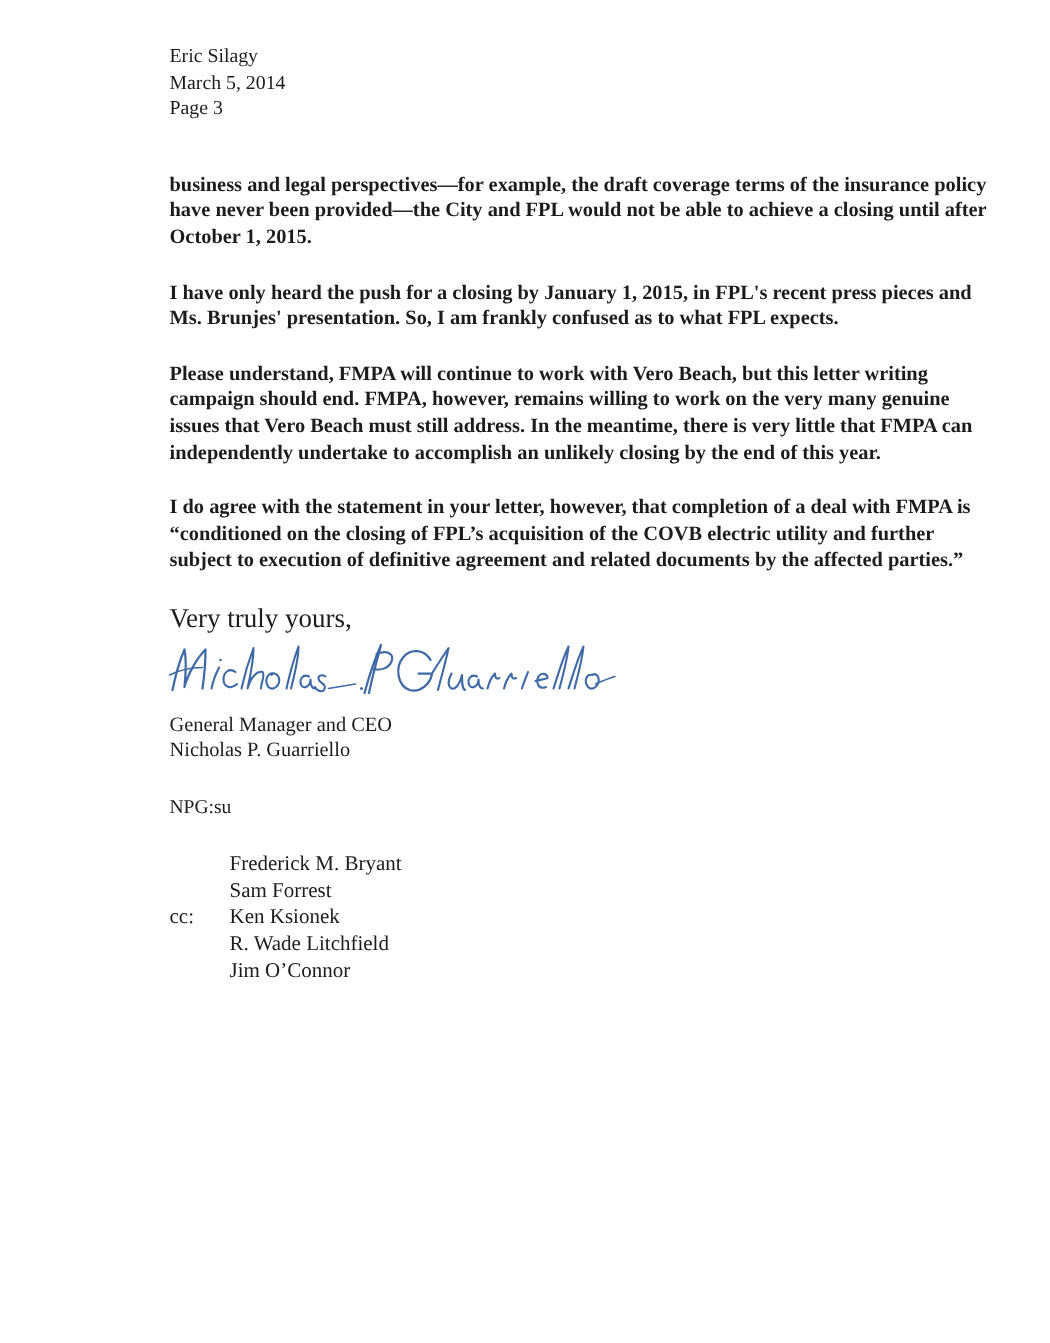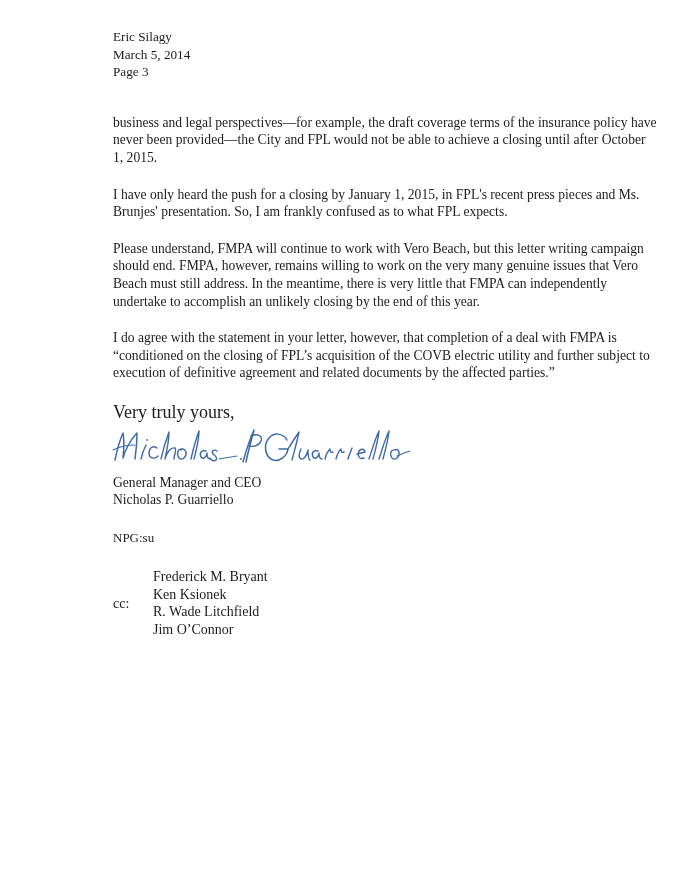--- a/index.html
+++ b/index.html
@@ -34,20 +34,21 @@
     line-height: 17.6px;
     margin: 0 0 0 0;
   }
   .letter-header div {
     white-space: pre;
   }
 
   
   .body-block {
     margin-top: 33px;
+    font-weight: bold;
   }
 
   .para {
     font-size: 13.6px;
     line-height: 17.6px;
     text-align: left;
     margin: 0 0 19px 0;
     hyphens: none;
     -webkit-hyphens: none;
   }
@@ -182,20 +183,21 @@
       <div>General Manager and CEO</div>
       <div>Nicholas P. Guarriello</div>
     </div>
 
     <div class="initials">NPG:su</div>
 
     <div class="cc-block">
       <div class="cc-label">cc:</div>
       <div class="cc-names">
         <div>Frederick M. Bryant</div>
+        <div>Sam Forrest</div>
         <div>Ken Ksionek</div>
         <div>R. Wade Litchfield</div>
         <div>Jim O’Connor</div>
       </div>
     </div>
 
   </div>
 </div>
 
 </body></html>

